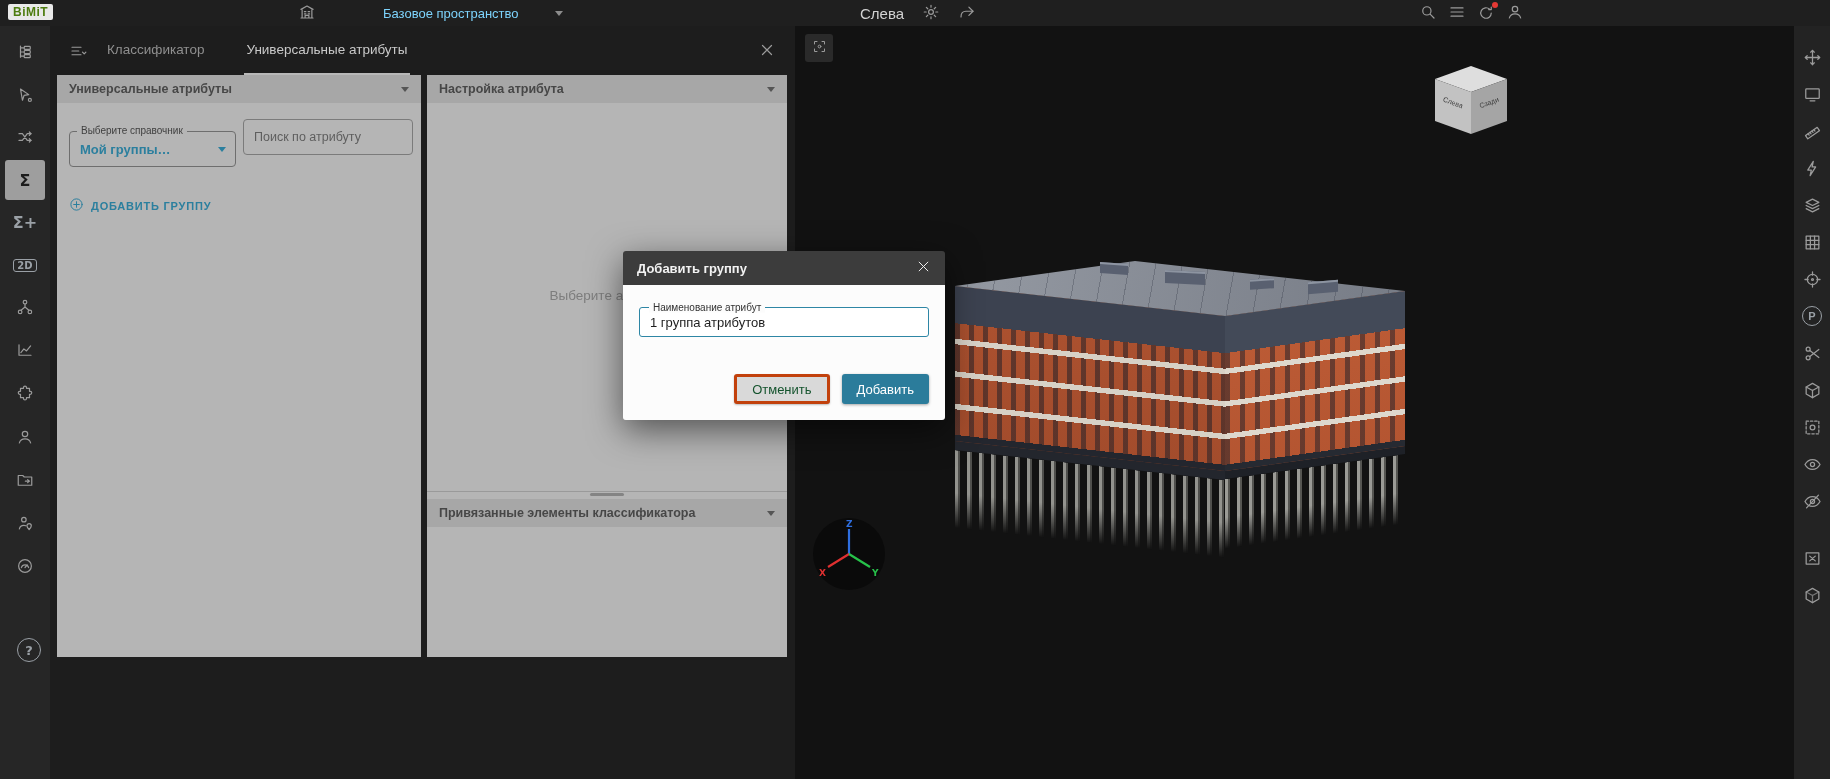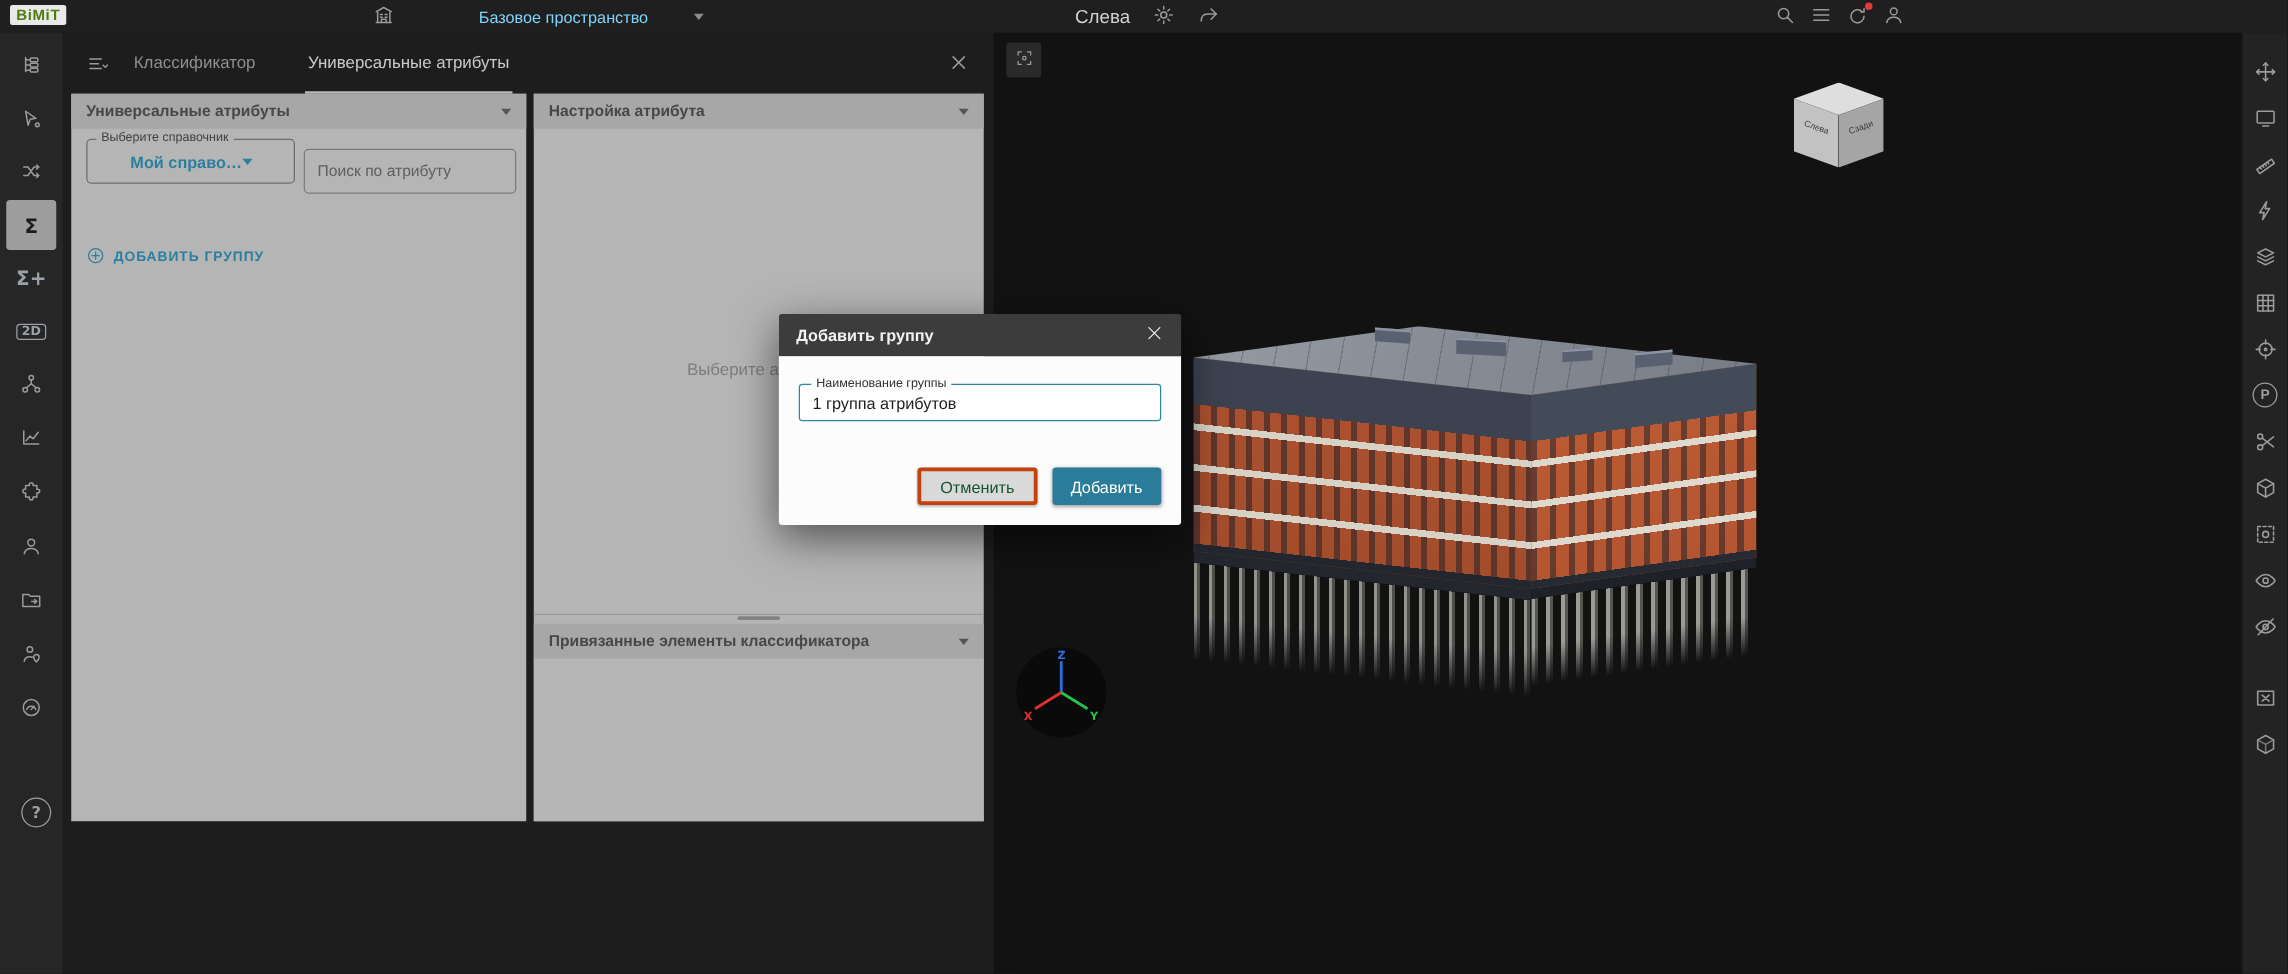--- a/index.html
+++ b/index.html
@@ -51,22 +51,22 @@
 
   
   .panel{position:absolute;top:75px;height:582px;background:var(--panel);display:flex;flex-direction:column;z-index:10}
   .attributes-panel{left:57px;width:364px}
   .settings-panel{left:427px;width:360px}
   .panel-header{height:28px;flex:0 0 28px;background:#a7a7a7;display:flex;align-items:center;justify-content:space-between;padding:0 12px;cursor:pointer}
   .ph-title{font-size:12.5px;font-weight:bold;color:#474747}
   .panel-header .caret{border-top-color:#555}
   .panel-body{position:relative;flex:1}
 
-  .dir-field{position:absolute;left:12px;top:8px;width:167px;height:36px;border:1px solid #6e6e6e;border-radius:4px;
-             display:flex;align-items:center;justify-content:center;padding:0 9px 0 10px;cursor:pointer}
+  .dir-field{position:absolute;left:12px;top:28px;width:167px;height:36px;border:1px solid #6e6e6e;border-radius:4px;
+             display:flex;align-items:center;justify-content:space-between;padding:0 9px 0 10px;cursor:pointer}
   .dir-label{position:absolute;top:-7px;left:7px;font-size:10px;color:#3f3f3f;background:var(--panel);padding:0 4px;white-space:nowrap}
   .dir-value{color:var(--accent);font-size:13px;font-weight:bold}
   .dir-field .caret{border-top-color:var(--accent)}
   .search-input{position:absolute;left:186px;top:16px;width:170px;height:36px;border:1px solid #7b7b7b;border-radius:4px;
                 background:transparent;padding:0 10px;font-size:12.5px;color:#333;outline:none}
   .search-input::placeholder{color:#5e5e5e}
   .add-group{position:absolute;left:12px;top:94px;display:flex;align-items:center;gap:7px;color:var(--accent);
              font-size:11px;font-weight:bold;letter-spacing:.8px}
   .add-group svg{stroke:var(--accent)}
 
@@ -338,21 +338,21 @@
 </div>
 
 <section class="panel attributes-panel">
   <div class="panel-header">
     <span class="ph-title">Универсальные атрибуты</span>
     <span class="caret"></span>
   </div>
   <div class="panel-body">
     <div class="dir-field">
       <span class="dir-label">Выберите справочник</span>
-      <span class="dir-value">Мой справо…</span>
+      <span class="dir-value">Мой группы…</span>
       <span class="caret"></span>
     </div>
     <input class="search-input" type="text" placeholder="Поиск по атрибуту" style="">
     <button class="add-group">
       <span>
         <svg class="ic sm" viewBox="0 0 24 24">
             <circle cx="12" cy="12" r="9"></circle>
             <path d="M12 7.5v9M7.5 12h9"></path>
           </svg>
       </span>
@@ -527,20 +527,20 @@
     <span class="dialog-title">Добавить группу</span>
     <button class="dialog-close">
       <span>
         <svg class="ic" viewBox="0 0 24 24" stroke-width="2.2">
             <path d="M5 5l14 14M19 5 5 19"></path>
           </svg>
       </span>
     </button>
   </div>
   <div class="dialog-body">
-    <span class="name-label">Наименование группы</span>
+    <span class="name-label">Наименование атрибут</span>
     <input class="name-input" type="text" value="1 группа атрибутов" style="">
     <div class="dialog-actions">
       <button class="btn btn-cancel">Отменить</button>
       <button class="btn btn-submit">Добавить</button>
     </div>
   </div>
 </div>
 
 </body></html>

